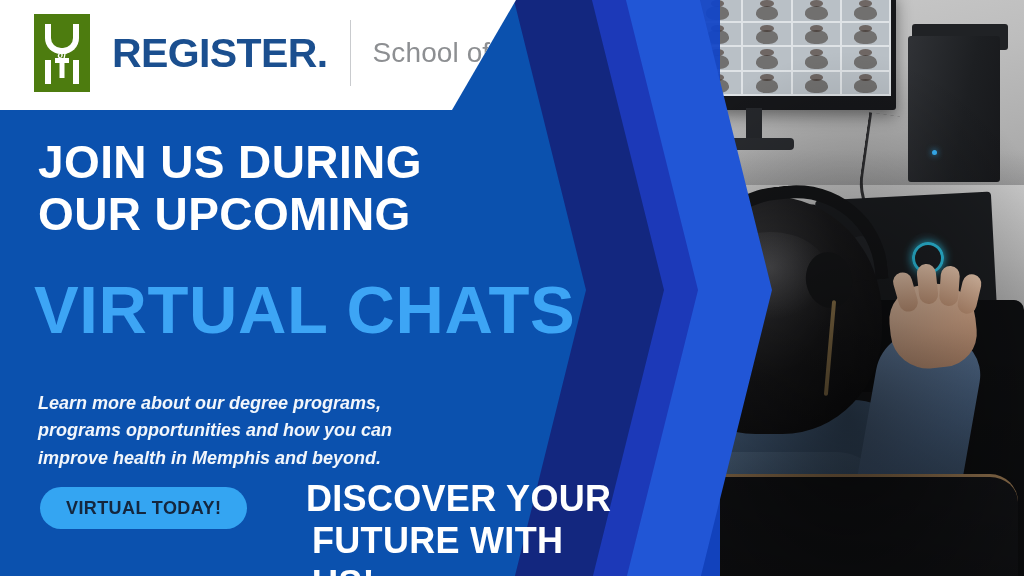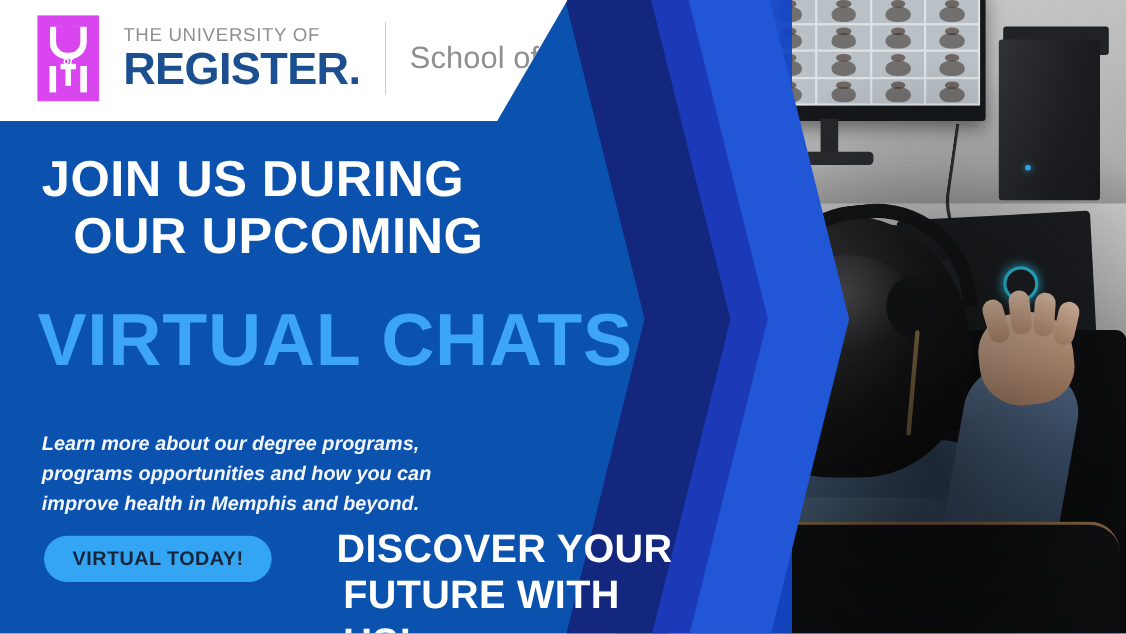--- a/index.html
+++ b/index.html
@@ -259,21 +259,21 @@
     background: #ffffff;
     clip-path: polygon(0 0, 516px 0, 452px 110px, 0 110px);
     z-index: 6;
   }
   .header-inner {
     position: absolute; left: 34px; top: 14px;
     display: flex; align-items: center; gap: 22px;
   }
   .um-mark {
     width: 56px; height: 78px;
-    background: #d946ef;
+    background: #4d7c0f;
     position: relative;
     flex: none;
   }
   .um-u {
     position: absolute; left: 11px; top: 10px; width: 34px; height: 30px;
     border: 6px solid #ffffff; border-top: none;
     border-radius: 0 0 16px 16px;
     box-sizing: border-box;
   }
   .um-of {
@@ -328,21 +328,21 @@
   .headline {
     position: absolute; left: 38px; top: 136px;
     color: #ffffff;
     font-size: 46px;
     font-weight: bold;
     line-height: 1.14;
     letter-spacing: .4px;
     text-transform: uppercase;
     width: 430px;
   }
-  .headline .l2 { display: block; text-align: center; }
+  .headline .l2 { display: block; }
 
   .bigline {
     position: absolute; left: 34px; top: 276px;
     color: #3DA5F5;
     font-size: 67px;
     font-weight: bold;
     letter-spacing: .6px;
     line-height: 1;
     white-space: nowrap;
   }
@@ -548,21 +548,20 @@
 
   <div class="header">
     <div class="header-inner">
       <div class="um-mark">
         <div class="um-u"></div>
         <div class="um-of">of</div>
         <div class="um-m"></div>
       </div>
 
       <div class="wordmark">
-        <div class="wm-top">THE UNIVERSITY OF</div>
         <div class="wm-bottom"><span>REGISTER</span><span class="dot">.</span></div>
       </div>
 
       <div class="hdr-divider"></div>
 
       <div class="unit-name">School of Public Health</div>
     </div>
   </div>
 
   <div class="content">

